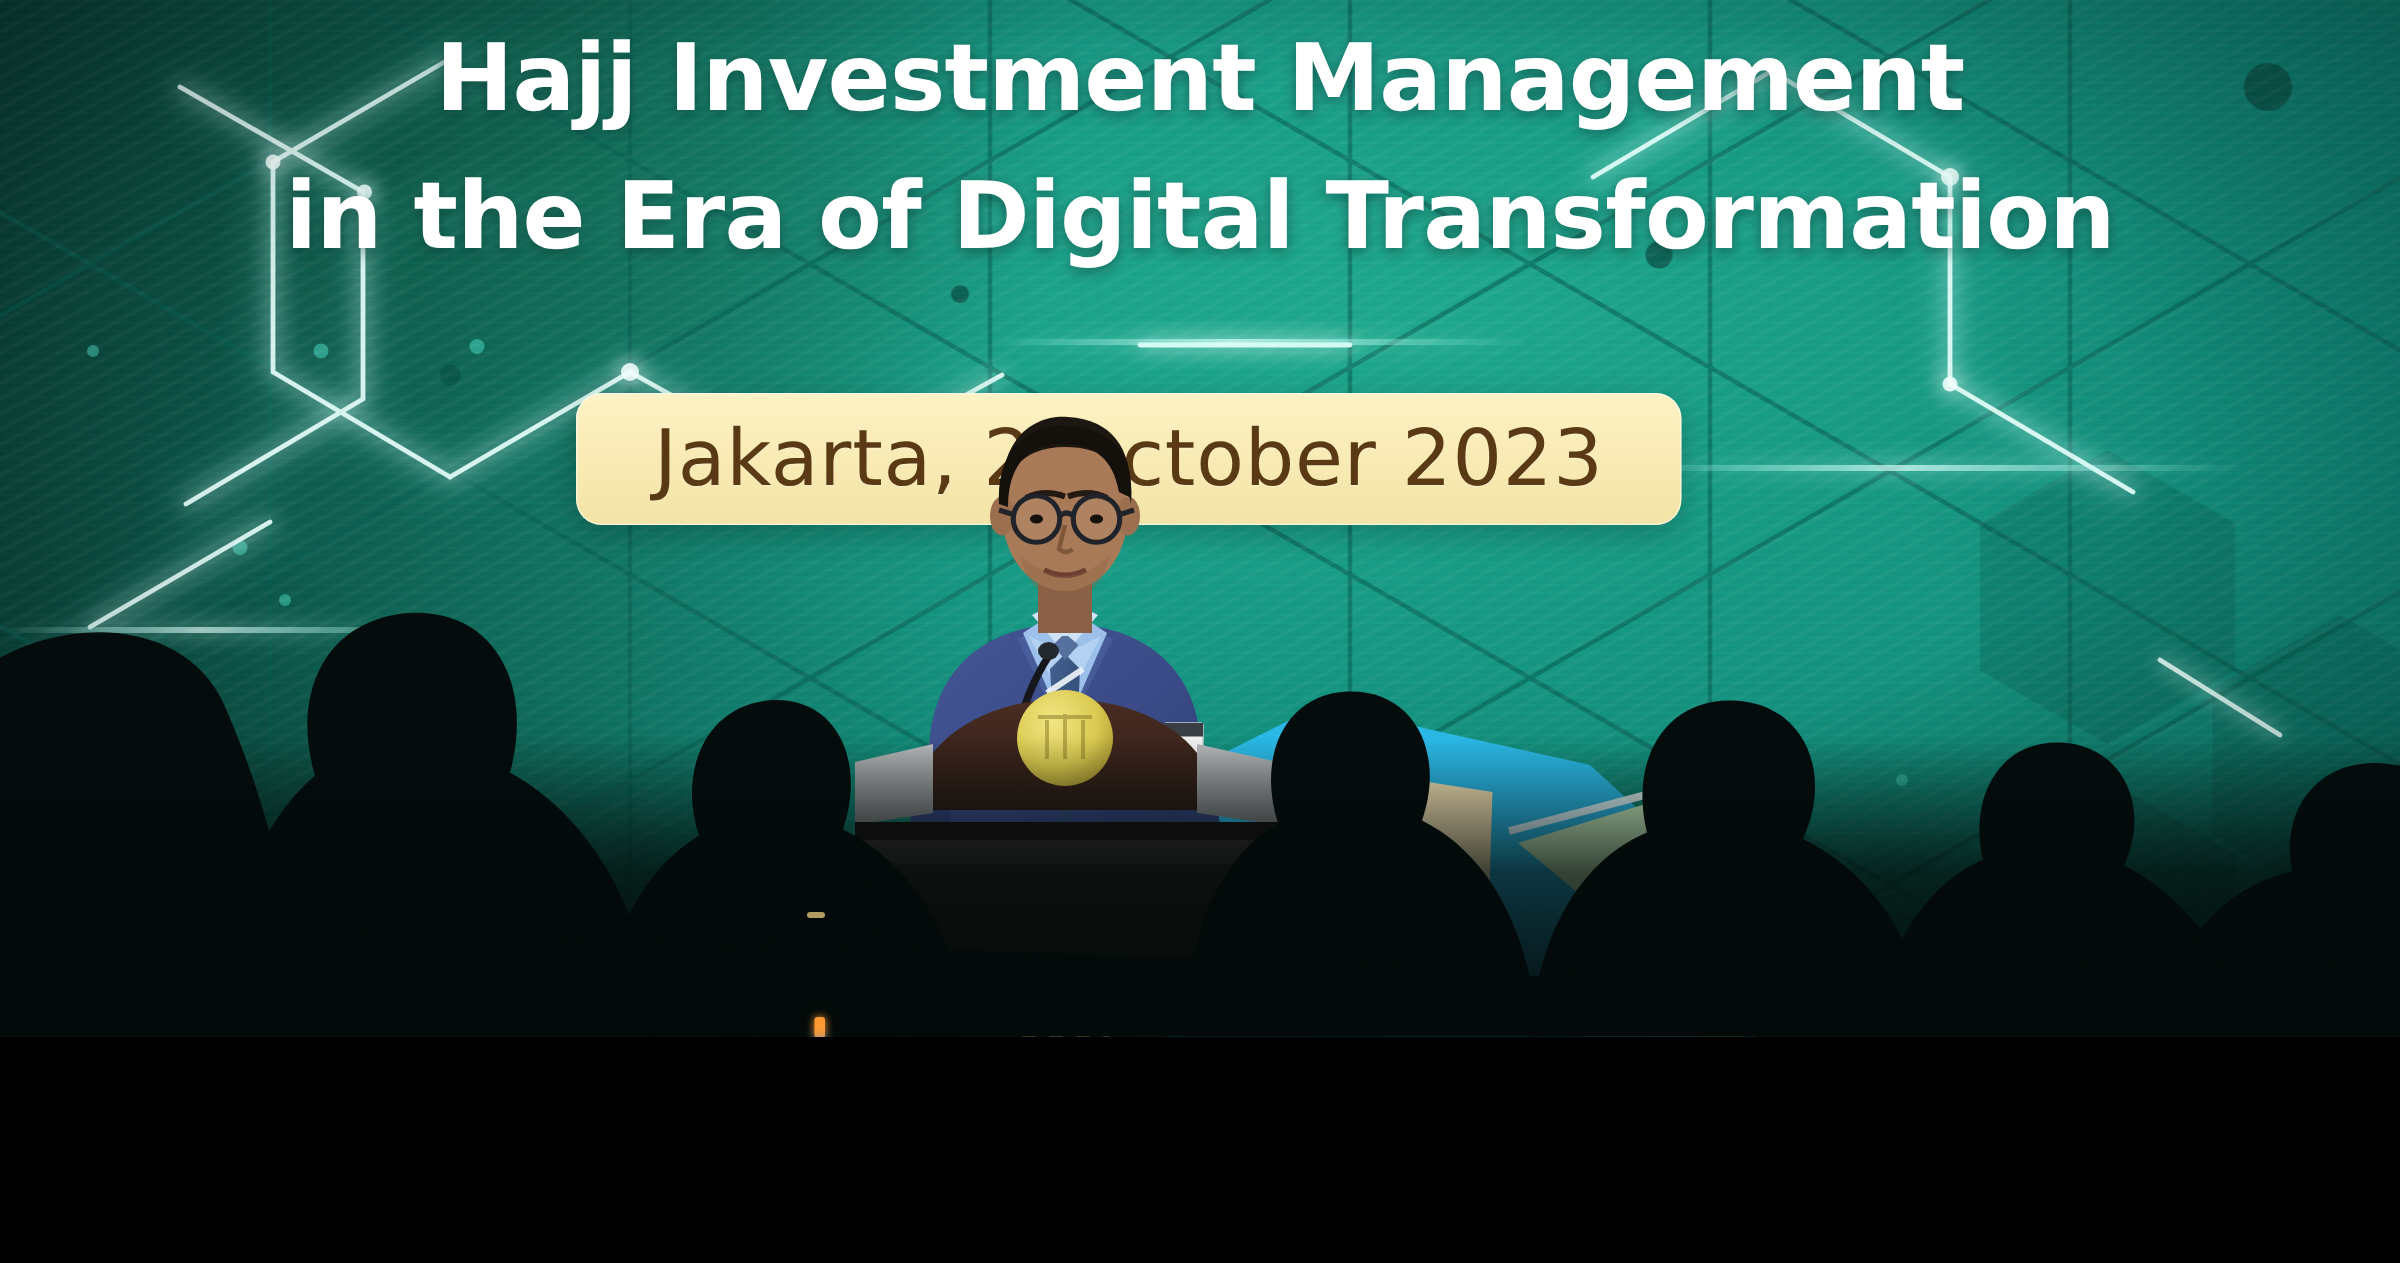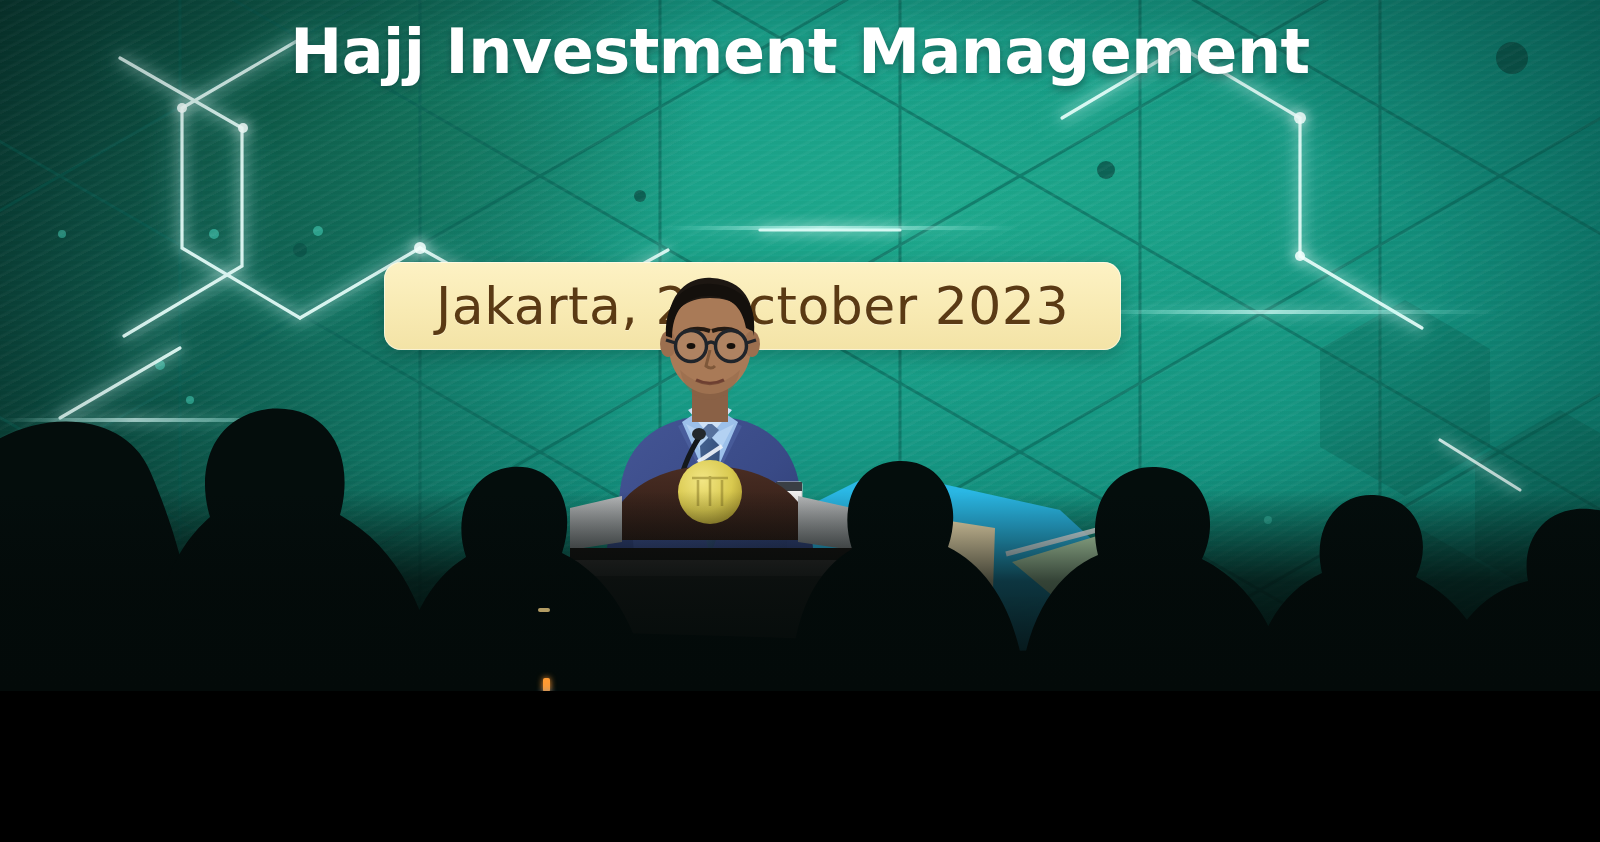--- a/index.html
+++ b/index.html
@@ -260,20 +260,21 @@
         <path d="M8 250 L62 250 L62 320" fill="none" stroke="#eafaff" stroke-width="4" opacity=".8"></path>
         <path d="M246 84 L352 56" fill="none" stroke="#ffffff" stroke-width="5" opacity=".85"></path>
       </g>
     </svg>
 
     <div class="vignette"></div>
   </div>
 
   <div class="title-block">
     <div class="title-line l1">Hajj Investment Management</div>
+    <div class="title-line l2">in the Era of Digital Transformation</div>
   </div>
 
   <div class="date-banner">
     <span class="date-text">Jakarta, 2   October 2023</span>
   </div>
 
   <svg class="speaker-wrap" viewBox="0 0 300 602">
     <defs>
       <linearGradient id="suitG" x1="0" y1="0" x2="1" y2="1">
         <stop offset="0%" stop-color="#455696"></stop>

